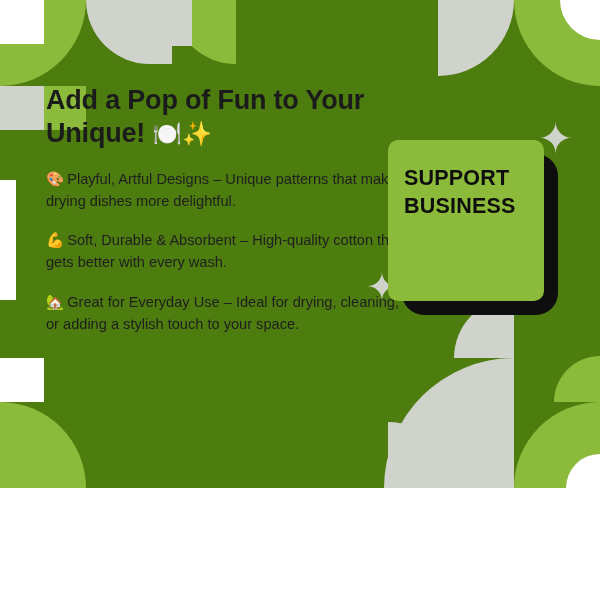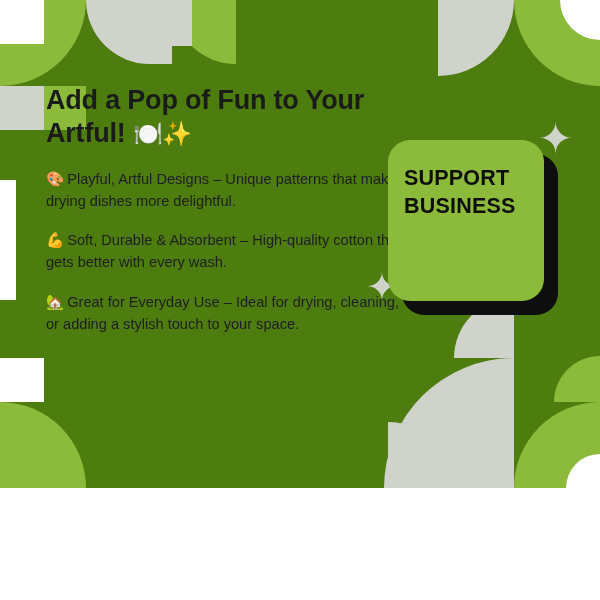--- a/index.html
+++ b/index.html
@@ -191,21 +191,21 @@
     left: 14px; top: 14px;
     width: 156px; height: 161px;
     background: #0e0e0e;
     border-radius: 22px;
   }
   .badge {
     position: absolute;
     left: 0; top: 0;
     width: 156px; height: 161px;
     background: #8cbb3b;
-    border-radius: 22px;
+    border-radius: 10px;
     box-sizing: border-box;
     padding: 24px 0 16px 16px;
   }
   .badge-text {
     font-size: 21.5px;
     font-weight: bold;
     color: #0e0e0e;
     line-height: 1.32;
     letter-spacing: 0.2px;
   }
@@ -243,21 +243,21 @@
   <div class="deco br-grey-big"></div>
   <div class="deco br-grey-arc"></div>
   <div class="deco br-grey-mid"></div>
   <div class="deco br-green-quarter"></div>
   <div class="deco br-green-small"></div>
   <div class="deco br-white-notch"></div>
 
   <div class="content">
     <h1 class="headline">
       <span>Add a Pop of Fun to Your</span><br>
-      <span>Artful!</span>
+      <span>Unique!</span>
       <span class="emoji">🍽️✨</span>
     </h1>
 
     <ul class="bullets">
       <li class="bullet">
         <span class="emo">🎨</span><span>Playful, Artful Designs – Unique patterns that make drying dishes more delightful.</span>
       </li>
       <li class="bullet">
         <span class="emo">💪</span><span>Soft, Durable &amp; Absorbent – High-quality cotton that gets better with every wash.</span>
       </li>

